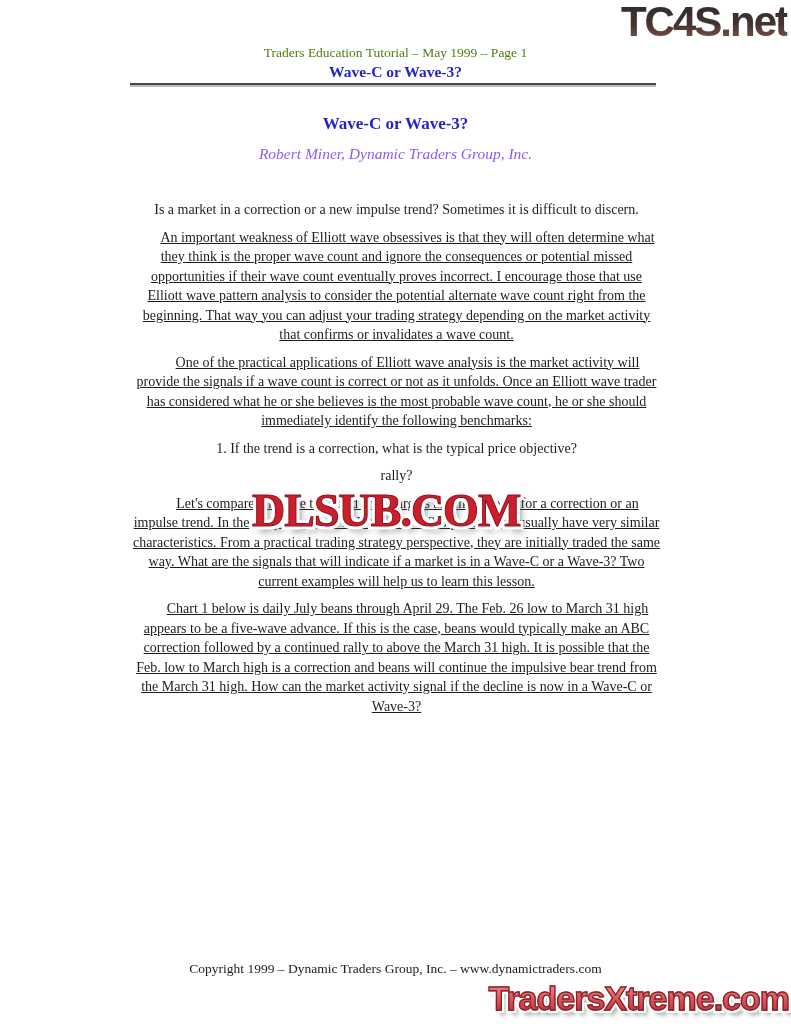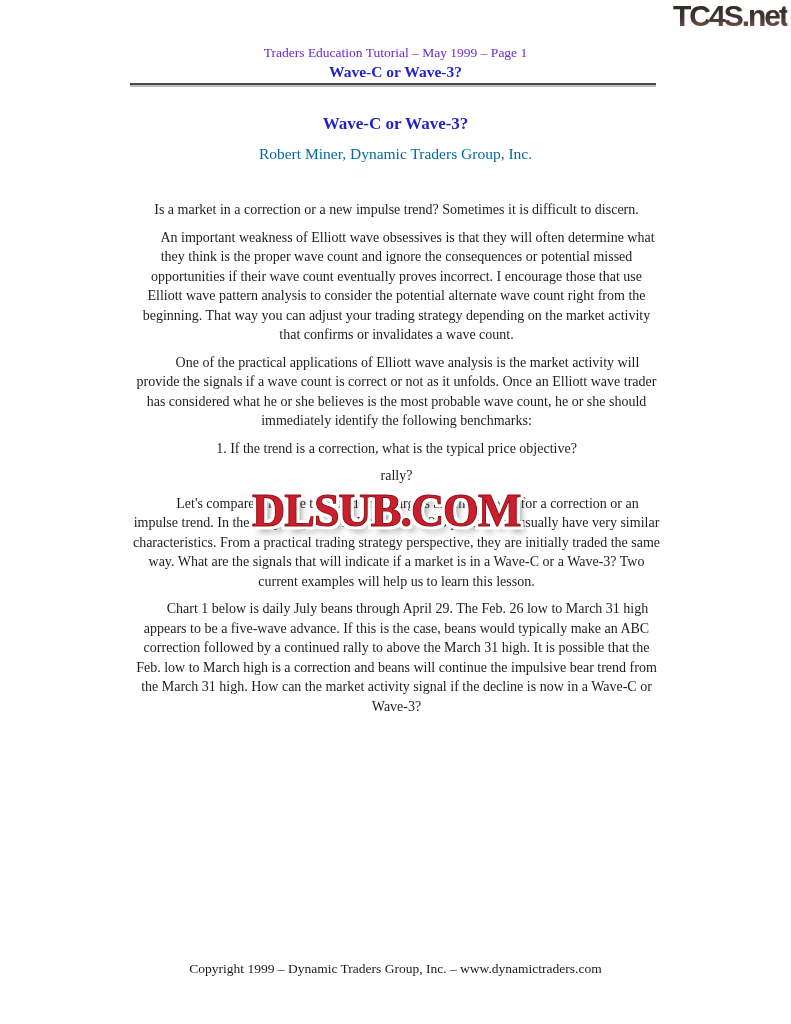--- a/index.html
+++ b/index.html
@@ -15,58 +15,58 @@
     background:#ffffff;
     overflow:hidden;
     font-family:"Liberation Serif","DejaVu Serif",serif;
     color:#1c1c1c;
   }
 
   
   .logo-top{
     position:absolute;top:0px;right:4px;
     font-family:"Liberation Sans","DejaVu Sans",sans-serif;
-    font-weight:700;font-size:30px;line-height:1.05;
+    font-weight:700;font-size:42px;line-height:1.05;
     letter-spacing:-2px;white-space:nowrap;
     background:linear-gradient(#2f2f2f 15%,#463834 55%,#9b655a 95%);
     -webkit-background-clip:text;background-clip:text;
     color:transparent;
     text-shadow:0 0 1px rgba(60,40,35,.25);
   }
 
   
   .doc-header{position:absolute;top:45px;left:0;width:100%;text-align:center;}
-  .doc-header .line1{font-size:13.5px;line-height:16px;color:#6d28d9;}
+  .doc-header .line1{font-size:13.5px;line-height:16px;color:#4d7c0f;}
   .doc-header .line2{
     font-size:15.5px;line-height:18px;font-weight:700;
     color:var(--heading-blue,#2222cc);margin-top:2px;
   }
   .rule{
     position:absolute;top:83px;left:130px;width:526px;height:2px;
     background:#474747;box-shadow:0 2px 0 #bdbdbd;
   }
 
   
   .article-title{
     position:absolute;top:114px;left:0;width:100%;text-align:center;
     font-size:17px;font-weight:700;color:var(--heading-blue,#2222cc);
   }
   .article-byline{
     position:absolute;top:145px;left:0;width:100%;text-align:center;
-    font-size:15.5px;color:#0369a1;
+    font-size:15.5px;color:#8b5cf6;font-style:italic;
   }
 
   
   .content{
     position:absolute;top:200px;left:132px;width:529px;
     font-size:14px;line-height:19.5px;color:#1d1d1d;
     text-align:center;
   }
   .content p{margin:0 0 8px 0;}
-  .content p.indent{text-indent:22px;}
+  .content p.indent{text-indent:22px;text-decoration:underline;}
   .q-line{display:block;}
   .q-spacer{display:inline-block;width:284px;}
 
   
   .watermark{
     position:absolute;left:252px;top:488px;
     font-family:"Liberation Serif","DejaVu Serif",serif;
     font-weight:700;font-size:46px;line-height:1;
     letter-spacing:-1px;white-space:nowrap;z-index:5;
   }
@@ -139,14 +139,18 @@
     <p class="indent">Chart 1 below is daily July beans through April 29. The Feb. 26 low to March 31 high appears to be a five-wave advance. If this is the case, beans would typically make an ABC correction followed by a continued rally to above the March 31 high. It is possible that the Feb. low to March high is a correction and beans will continue the impulsive bear trend from the March 31 high. How can the market activity signal if the decline is now in a Wave-C or Wave-3?</p>
   </div>
 
   <div class="watermark">
     <span class="wm-outline">DLSUB.COM</span>
     <span class="wm-fill">DLSUB.COM</span>
   </div>
 
   <div class="footer">Copyright 1999 – Dynamic Traders Group, Inc. – www.dynamictraders.com</div>
 
+  <div class="logo-bottom">
+    <span class="lb-outline">TradersXtreme.com</span>
+    <span class="lb-fill">TradersXtreme.com</span>
+  </div>
 
 </div>
 
 </body></html>

